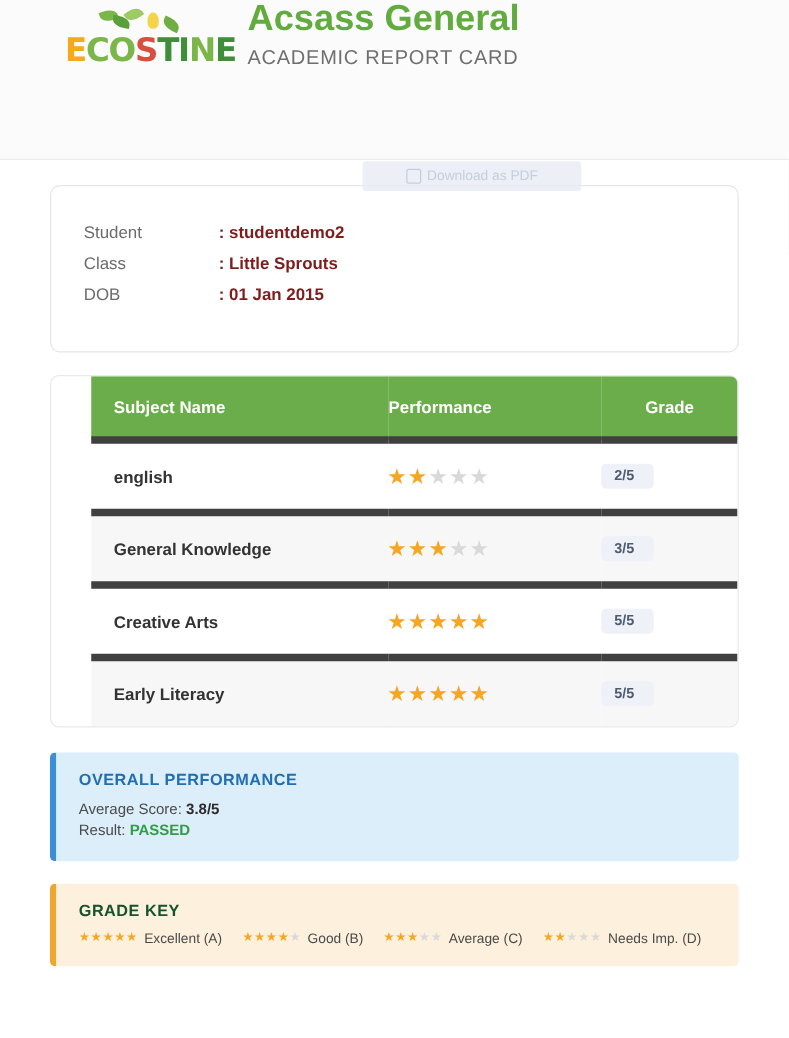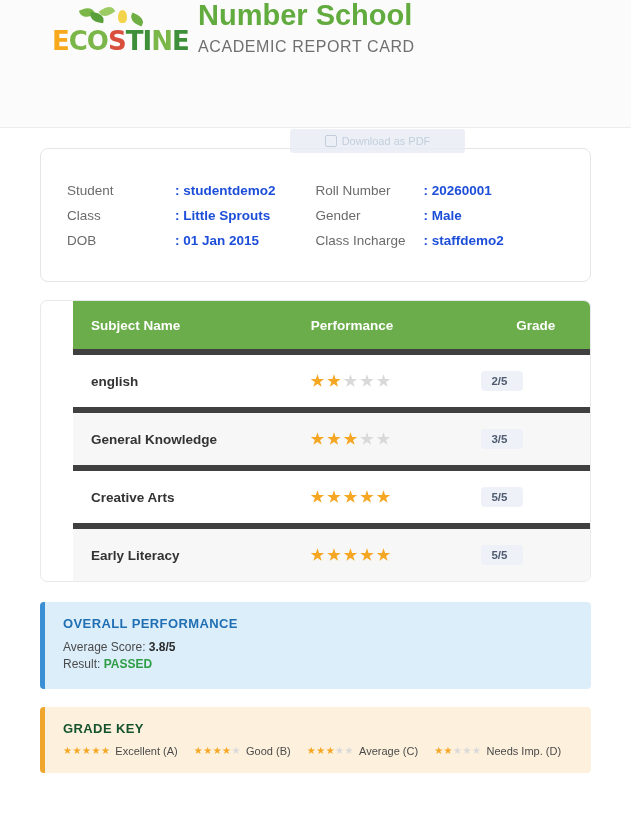--- a/index.html
+++ b/index.html
@@ -127,37 +127,36 @@
   }
   .info-card {
     margin-top: 20px;
     border: 1px solid #e6e6e6;
     border-radius: 8px;
     background: #fff;
     padding: 24px 26px 28px 26px;
     box-sizing: border-box;
     height: 134px;
     display: flex;
-    align-items: flex-end;
   }
   .info-col {
     flex: 1 1 50%;
   }
   .info-row {
     display: flex;
     font-size: 13.5px;
     line-height: 25px;
     color: #555;
   }
   .info-label {
     width: 108px;
     color: #6b6b6b;
   }
   .info-value {
-    color: #1d4ed8;
+    color: #7f1d1d;
     font-weight: bold;
   }
 
   
   .table-wrap {
     margin-top: 18px;
     border-radius: 7px;
     overflow: hidden;
     border: 1px solid #e9e9e9;
     background: #fff;
@@ -277,21 +276,21 @@
         <span class="leaf l2"></span>
         <span class="leaf l3"></span>
         <span class="bulb"></span>
         <span class="leaf l4"></span>
       </div>
       <div class="logo-text">
         <span class="c1">E</span><span class="c2">C</span><span class="c2">O</span><span class="c3">S</span><span class="c4">T</span><span class="c4">I</span><span class="c2">N</span><span class="c4">E</span>
       </div>
     </div>
     <div class="title-block">
-      <h1 class="school-name">Number School</h1>
+      <h1 class="school-name">Acsass General</h1>
       <p class="report-sub">ACADEMIC REPORT CARD</p>
     </div>
   </div>
 
   <div class="ghost-btn">
     <span class="dl"></span>
     <span>Download as PDF</span>
   </div>
 
   <div class="content">
@@ -302,34 +301,20 @@
           <span class="info-label">Student</span>
           <span class="info-value">: studentdemo2</span>
         </div>
         <div class="info-row">
           <span class="info-label">Class</span>
           <span class="info-value">: Little Sprouts</span>
         </div>
         <div class="info-row">
           <span class="info-label">DOB</span>
           <span class="info-value">: 01 Jan 2015</span>
-        </div>
-      </div>
-      <div class="info-col">
-        <div class="info-row">
-          <span class="info-label">Roll Number</span>
-          <span class="info-value">: 20260001</span>
-        </div>
-        <div class="info-row">
-          <span class="info-label">Gender</span>
-          <span class="info-value">: Male</span>
-        </div>
-        <div class="info-row">
-          <span class="info-label">Class Incharge</span>
-          <span class="info-value">: staffdemo2</span>
         </div>
       </div>
     </div>
 
     <div class="table-wrap">
       <table class="marks">
         <thead>
           <tr>
             <th class="col-subject">Subject Name</th>
             <th class="col-perf c-perf">Performance</th>

